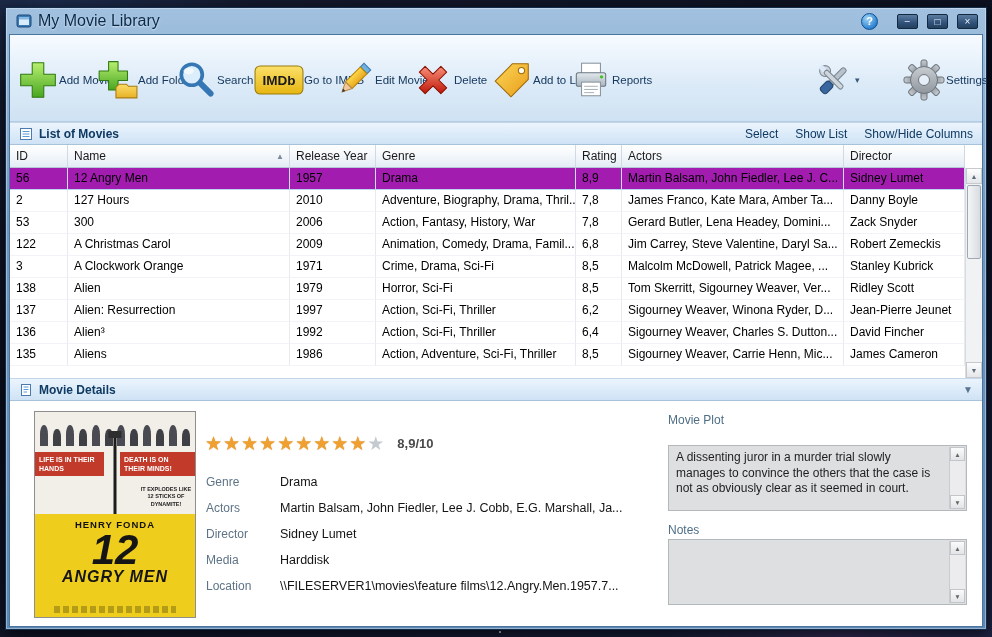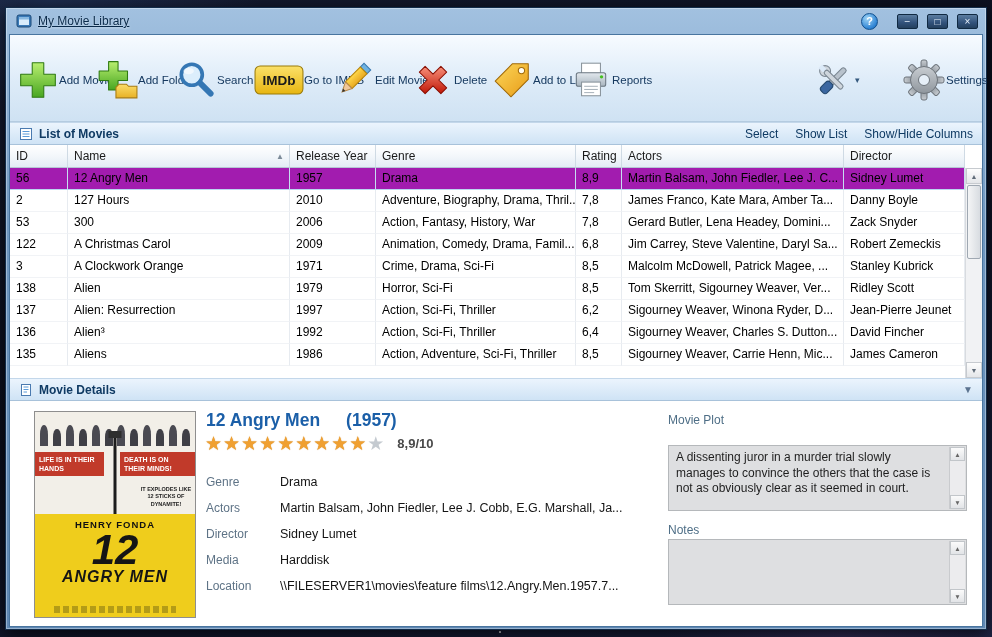--- a/index.html
+++ b/index.html
@@ -17,21 +17,21 @@
       radial-gradient(300px 160px at 5% 0%, rgba(40,70,120,.4), transparent 70%),
       linear-gradient(160deg, #161c32 0%, #0a0e1c 45%, #1a2240 100%);
   }
 
   .window { position: absolute; left: 5px; top: 7px; width: 982px; height: 623px;
     background: linear-gradient(#a2c1e0, #6f97c0 35%, #5e87b3);
     border: 1px solid #122c49; padding: 0 3px 3px;
     box-shadow: 0 4px 16px rgba(0,0,0,.7), inset 0 0 0 1px rgba(255,255,255,.35); }
 
   .titlebar { height: 26px; display: flex; align-items: center; gap: 6px; padding: 0 5px 0 7px; }
-  .title-text { font-size: 12px; color: #0a2a4a; text-shadow: 0 1px 2px rgba(255,255,255,.6); text-decoration: underline; }
+  .title-text { font-size: 16px; color: #0a2a4a; text-shadow: 0 1px 2px rgba(255,255,255,.6); }
   .tb-spacer { flex: 1; }
   .help-btn { width: 17px; height: 17px; border-radius: 50%;
     background: radial-gradient(circle at 35% 30%, #9ed4f6, #2f84d4 70%, #1a62aa);
     border: 1px solid #11508e; color: #fff; font-size: 11px; font-weight: bold;
     display: flex; align-items: center; justify-content: center; margin-right: 10px; }
   .win-btn { width: 21px; height: 15px; border-radius: 2px; margin-left: 3px;
     background: linear-gradient(#5c7da0, #31517a 60%, #24405e);
     border: 1px solid #102941; color: #eaf3fc; font-size: 10px; line-height: 13px; text-align: center; }
 
   .content { height: 593px; background: #fff; border: 1px solid #49759f; display: flex; flex-direction: column; }
@@ -484,23 +484,20 @@
         <div class="tag-right">DEATH IS ON THEIR MINDS!</div>
         <div class="burst">IT EXPLODES LIKE 12 STICKS OF DYNAMITE!</div>
         <div class="p-yellow">
           <div class="p-star-name">HENRY FONDA</div>
           <div class="p-12">12</div>
           <div class="p-words">ANGRY MEN</div>
           <div class="p-credits"></div>
         </div>
       </div>
 
-      <div class="d-title">
-        <span>12 Angry Men</span><span class="d-year">(1957)</span>
-      </div>
 
       <div class="d-stars">
         <span class="stars-full">★★★★★★★★★</span><span class="stars-empty">★</span><span class="d-rating">8,9/10</span>
       </div>
 
       <div class="d-fields">
         <div class="d-row">
           <span class="d-label">Genre</span>
           <span class="d-value">Drama</span>
         </div>

